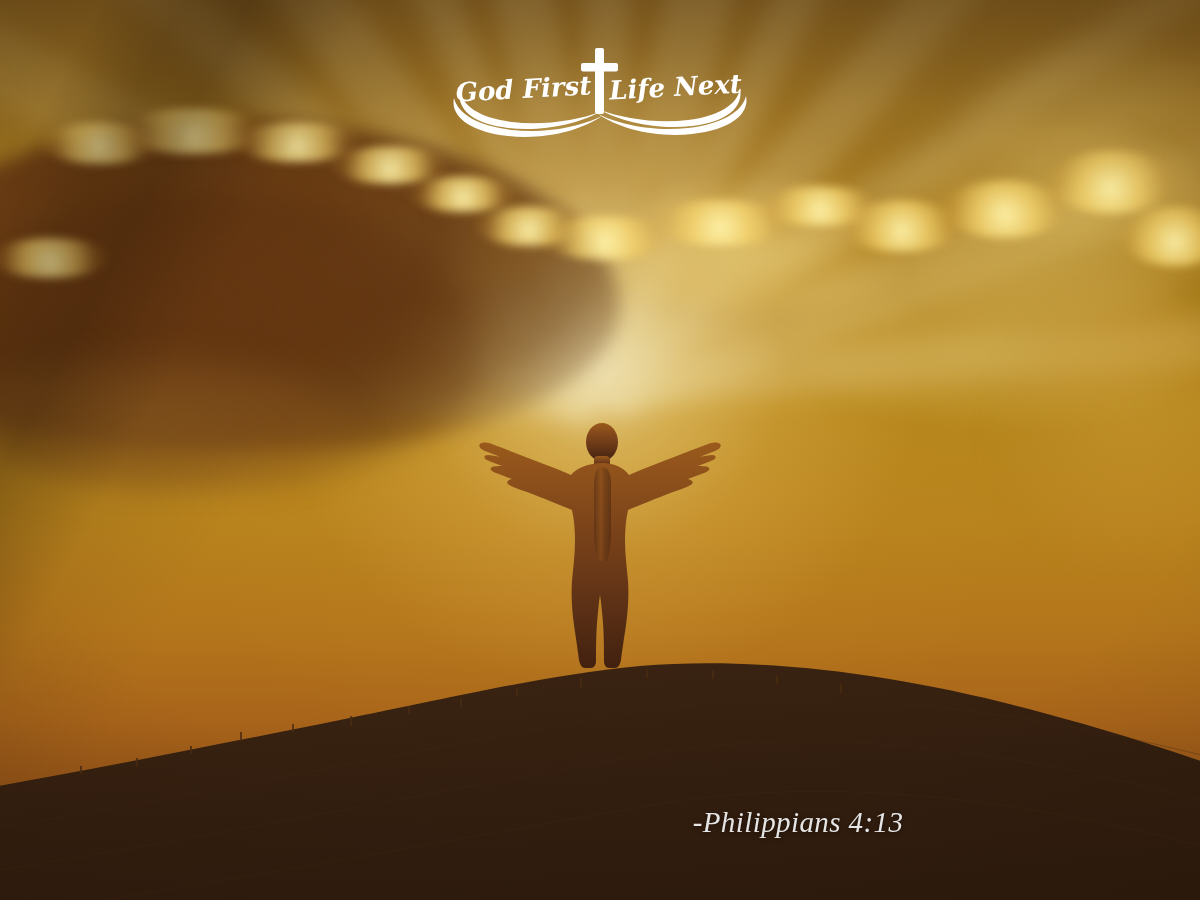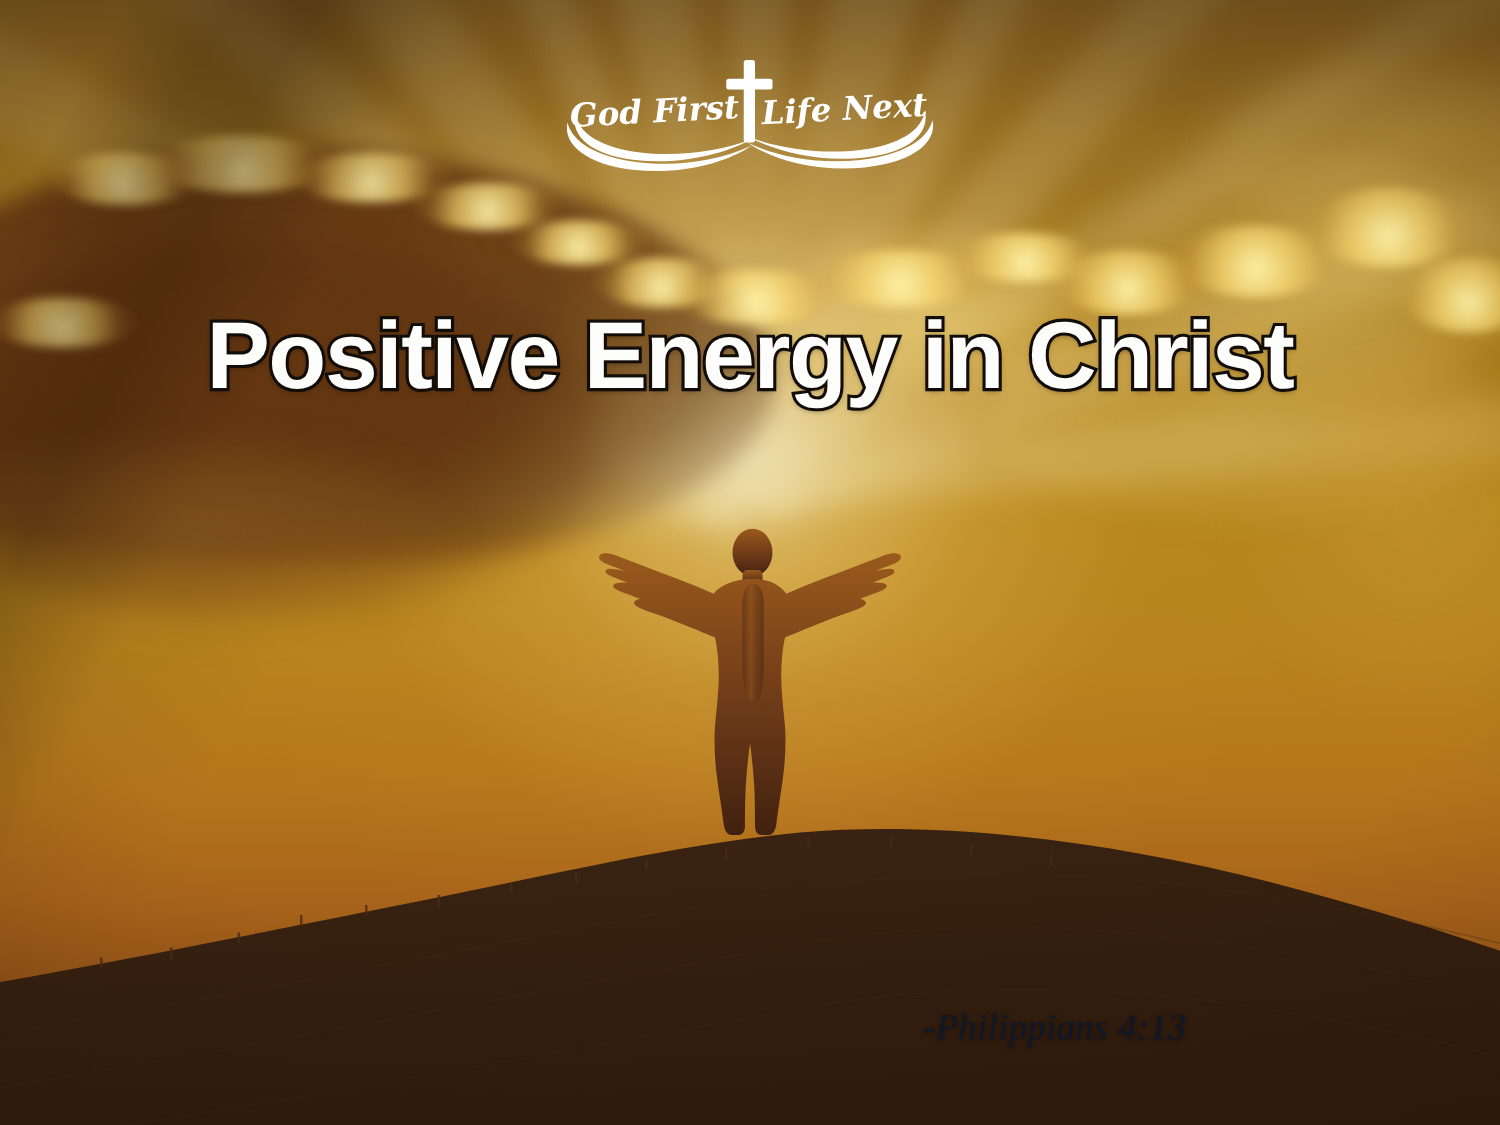--- a/index.html
+++ b/index.html
@@ -272,28 +272,28 @@
     text-align: center;
     font-family: "Liberation Serif", serif;
     font-style: italic;
     font-size: 35px;
     line-height: 1.28;
     color: #fdf7ee;
     text-shadow: 0 1px 4px rgba(18,8,2,0.6);
   }
   #attribution {
     position: absolute;
-    left: 494px;
+    left: 448px;
     top: 806px;
     width: 700px;
     text-align: center;
     font-family: "Liberation Serif", serif;
     font-style: italic;
     font-size: 29px;
-    color: #0f172a;
+    color: #e5e5e5;
     text-shadow: 0 1px 4px rgba(18,8,2,0.6);
     letter-spacing: .4px;
   }
 </style>
 </head>
 <body>
 
 <div id="stage">
 
   <div class="layer" id="sky-base"></div>
@@ -476,17 +476,16 @@
 
       <g fill="#ffffff">
         <path d="M10,46 C12,62 30,74 62,78 C94,82 128,76 150,68 C128,80 92,88 58,84 C24,80 6,66 10,46 Z"></path>
         <path d="M4,54 C8,70 28,82 62,86 C98,90 132,82 152,72 C132,86 96,96 58,92 C20,88 0,72 4,54 Z"></path>
         <path d="M290,44 C288,60 270,72 238,76 C206,80 172,74 150,66 C172,78 208,86 242,82 C276,78 294,64 290,44 Z"></path>
         <path d="M296,52 C292,68 272,80 238,84 C202,88 168,80 148,70 C168,84 204,94 242,90 C280,86 300,70 296,52 Z"></path>
       </g>
     </svg>
   </div>
 
-  <div id="title">Positive Energy in Christ</div>
 
   <div id="attribution">-Philippians 4:13</div>
 
 </div>
 
 </body></html>

